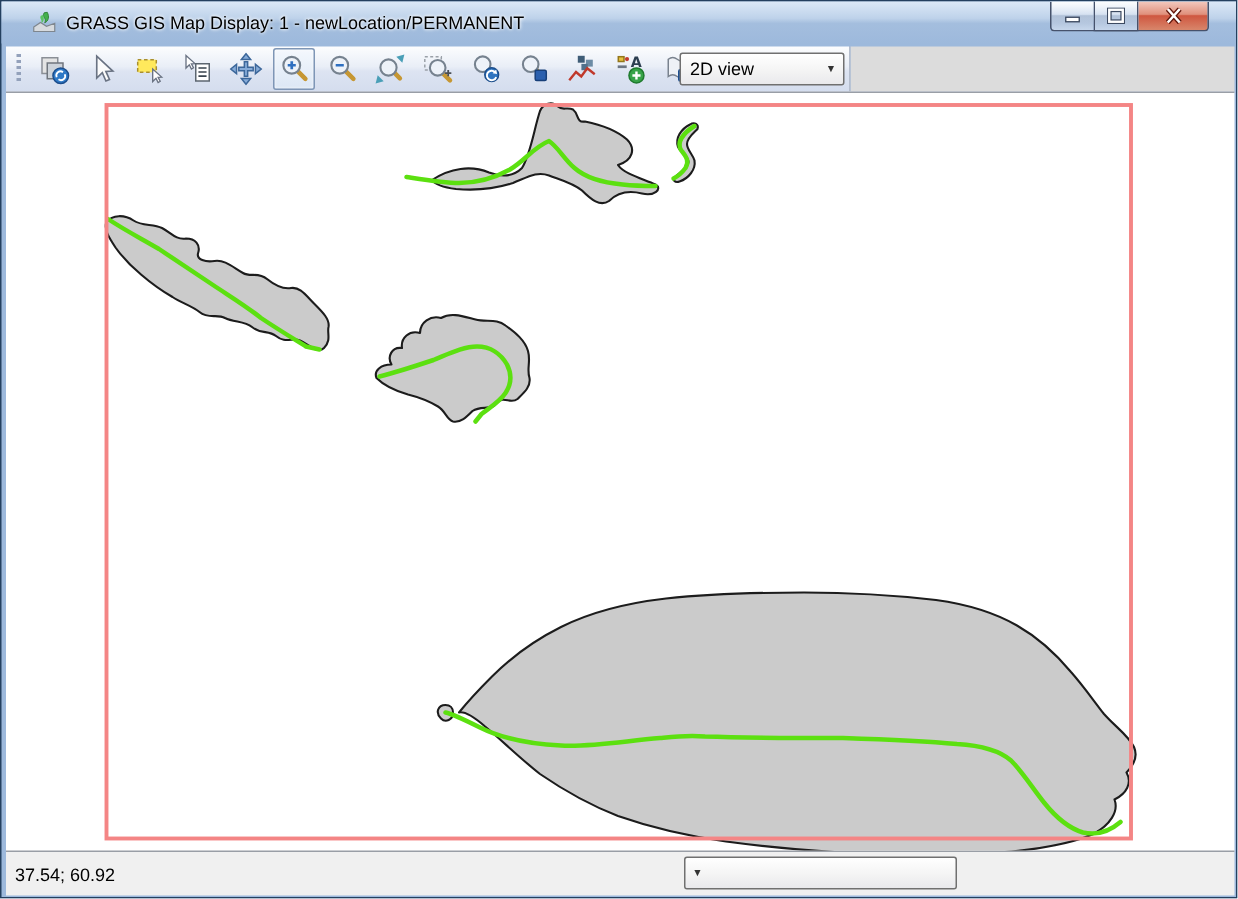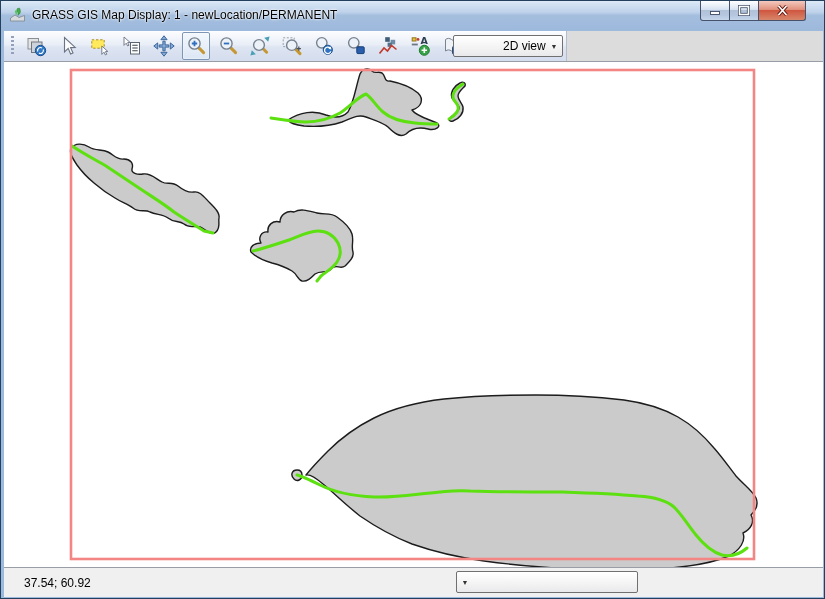--- a/index.html
+++ b/index.html
@@ -1,21 +1,21 @@
 <!DOCTYPE html>
 <html><head>
 <meta charset="utf-8">
 <style>
   html,body{margin:0;padding:0;width:825px;height:599px;overflow:hidden;
     font-family:"Liberation Sans","DejaVu Sans",sans-serif;font-size:12px;color:#000;}
   .window{position:relative;width:825px;height:599px;box-sizing:border-box;
     background:#9db9dc;border:1px solid #24405f;}
   
   .titlebar{position:absolute;left:0;top:0;width:100%;height:28px;display:flex;align-items:center;
-    padding-left:8px;box-sizing:border-box;
+    padding-left:20px;box-sizing:border-box;
     background:linear-gradient(180deg,#dce9f7 0%,#bed2ea 40%,#a4bede 52%,#9db9dc 100%);}
   .title-text{margin-left:6px;text-shadow:0 0 3px #fff,0 0 2px #fff;white-space:nowrap;}
   .winbtns{position:absolute;top:0;right:18px;display:flex;}
   .winbtn{height:20px;box-sizing:border-box;border:1px solid #46526b;border-top:none;
     display:flex;align-items:center;justify-content:center;
     background:linear-gradient(180deg,rgba(255,255,255,.95),rgba(223,231,243,.65) 45%,rgba(161,176,199,.55) 50%,rgba(205,219,238,.85));}
   .winbtn.min{width:30px;border-radius:0 0 0 3px;}
   .winbtn.max{width:28px;border-left:none;border-right:none;}
   .winbtn.close{width:48px;border-radius:0 0 3px 0;
     background:linear-gradient(180deg,#f3c9be,#e0907c 45%,#cf5740 50%,#d8866b);}
@@ -27,30 +27,30 @@
     padding-left:4px;border-right:1px solid #b4bdcd;
     background:linear-gradient(180deg,#fcfdfe,#e9eef7 45%,#dde4f2 55%,#d4ddee);}
   .tb-fill{flex:1;background:#dcdcdc;}
   .grip{width:3px;height:20px;margin:0 6px 0 3px;
     background:repeating-linear-gradient(180deg,#93a1bb 0 2px,rgba(0,0,0,0) 2px 4px);}
   .tbtn{width:26px;height:26px;margin:0 2px;flex:0 0 26px;display:flex;align-items:center;justify-content:center;
     border:1px solid rgba(0,0,0,0);border-radius:2px;}
   .tbtn.active{border-color:#7e96b6;background:linear-gradient(#f4f8fd,#dce7f5);box-shadow:inset 0 0 2px #fff;}
   .combo{box-sizing:border-box;height:22px;background:linear-gradient(#fff,#f4f4f4 55%,#e9e9ec);
     border:1px solid #707070;border-radius:2px;display:flex;align-items:center;cursor:default;}
-  .combo .val{flex:1;padding-left:6px;white-space:nowrap;overflow:hidden;margin-left:43px;}
+  .combo .val{flex:1;padding-left:6px;white-space:nowrap;overflow:hidden;}
   .combo .arrow{width:16px;text-align:center;font-size:7px;color:#333;}
   .view-combo{position:absolute;left:449px;top:4px;width:110px;}
   
   .canvas{flex:0 0 507px;position:relative;background:#fff;box-sizing:border-box;
     border-top:1px solid #999ea6;border-bottom:1px solid #999ea6;}
   .canvas svg{position:absolute;left:0;top:0;}
   
   .statusbar{flex:1;position:relative;background:#f0f0f0;display:flex;align-items:center;}
-  .coords{padding-left:20px;}
+  .coords{padding-left:6px;}
   .mode-combo{position:absolute;left:452px;top:3px;width:182px;}
   .render-group{position:absolute;right:6px;top:0;height:100%;display:flex;align-items:center;gap:4px;}
   .checkbox{width:13px;height:13px;box-sizing:border-box;border:1px solid #8e8e8e;border-radius:1px;
     background:linear-gradient(#fdfdfd,#eef0f2);display:flex;align-items:center;justify-content:center;}
   .checkbox .check{display:none;}
   .checkbox.checked .check{display:block;}
 </style>
 </head>
 <body>
 

